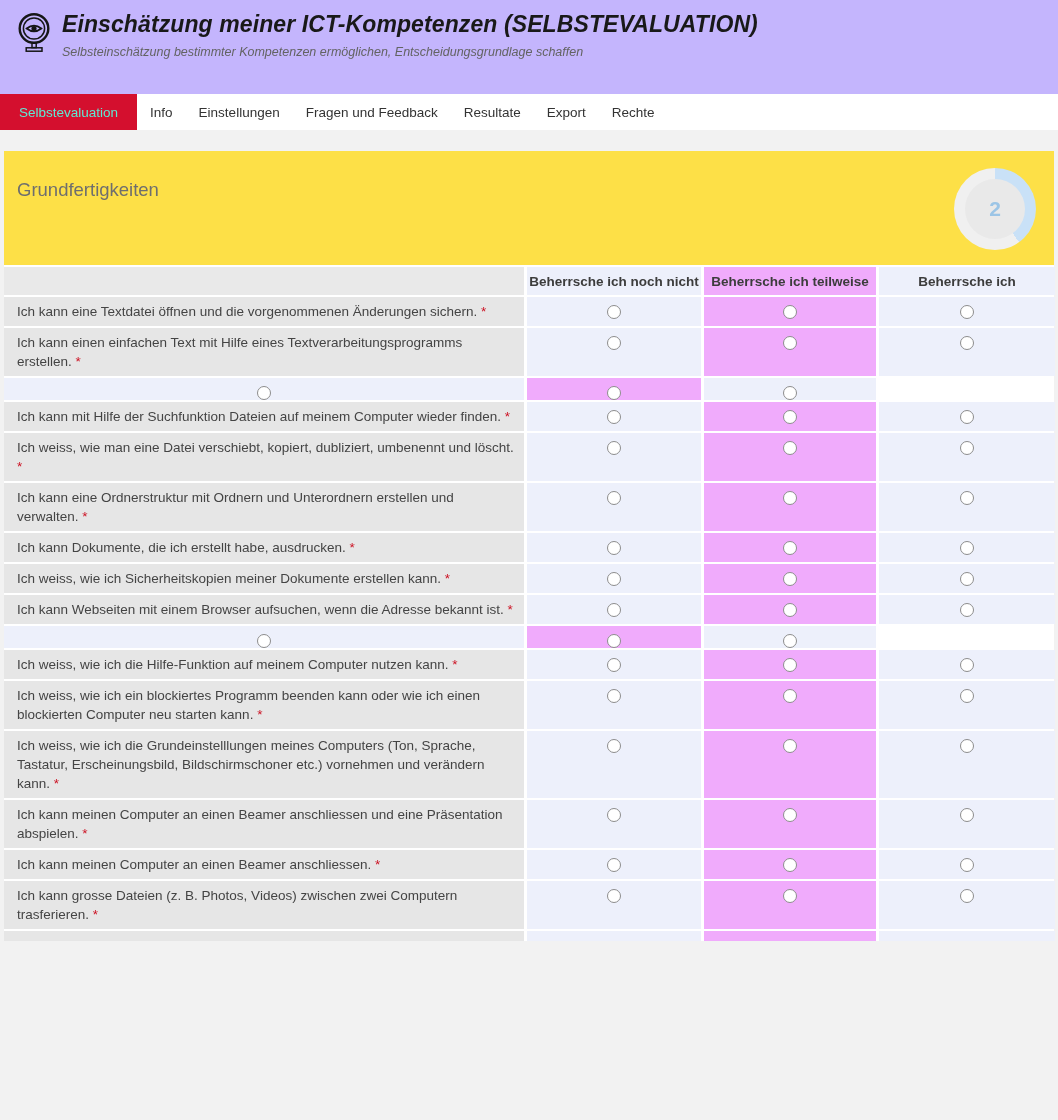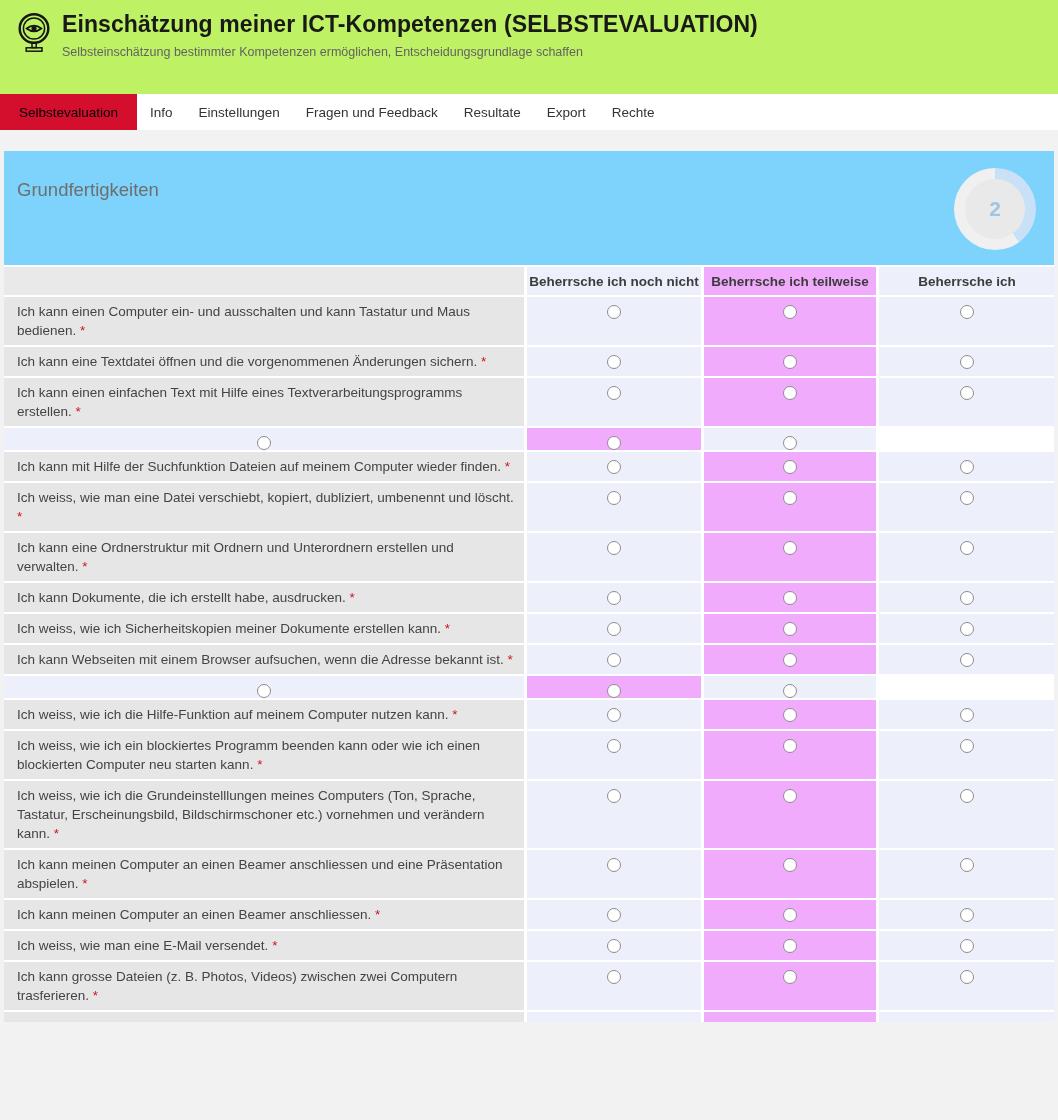--- a/index.html
+++ b/index.html
@@ -4,38 +4,38 @@
 <style>
   * { box-sizing: border-box; margin: 0; padding: 0; }
   html, body { width: 1058px; height: 1120px; overflow: hidden; }
   body {
     background: #f2f2f2;
     font-family: "Liberation Sans", sans-serif;
     color: #3f3f3f;
   }
 
   
-  .top-header { position: relative; height: 94px; background: #bef264; }
+  .top-header { position: relative; height: 94px; background: #c4b5fd; font-style: italic; }
   .logo { position: absolute; left: 11px; top: 10px; width: 46px; height: 48px; }
   .head-text { position: absolute; left: 62px; top: 11px; }
   .page-title { font-size: 23px; font-weight: bold; color: #191919; letter-spacing: 0.1px; }
   .page-subtitle { margin-top: 7px; font-size: 12.5px; color: #636363; }
 
   
   .nav { height: 36px; background: #ffffff; display: flex; align-items: stretch; }
   .nav-item {
     display: flex; align-items: center;
     padding: 0 13px; font-size: 13.5px; color: #333; cursor: pointer; white-space: nowrap;
   }
-  .nav-item.active { background: #d40f2e; color: #000000; padding: 0 19px; }
+  .nav-item.active { background: #d40f2e; color: #5eead4; padding: 0 19px; }
 
   .spacer-band { height: 21px; background: #f2f2f2; }
 
   
-  .panel-head { position: relative; margin: 0 4px; height: 114px; background: #7dd3fc; }
+  .panel-head { position: relative; margin: 0 4px; height: 114px; background: #fde047; }
   .section-title { position: absolute; left: 13px; top: 28px; font-size: 18.5px; color: #6e6e6e; }
   .ring { position: absolute; right: 18px; top: 17px; width: 82px; height: 82px; border-radius: 50%; background: #f0f0f0; }
   .ring::after { content: ""; position: absolute; inset: 11px; border-radius: 50%; background: #e9e9e9; }
   .ring-num {
     position: absolute; inset: 0; display: flex; align-items: center; justify-content: center;
     font-size: 21px; font-weight: bold; color: #9cc5e6; z-index: 1;
   }
 
   
   .table { margin: 0 4px; background: #ffffff; border-top: 2px solid #ffffff; }
@@ -119,35 +119,20 @@
 </div>
 
 <div class="table">
   <div class="trow hrow">
     <div class="hcell hq"></div>
     <div class="hcell c1">Beherrsche ich noch nicht</div>
     <div class="hcell c2">Beherrsche ich teilweise</div>
     <div class="hcell c3">Beherrsche ich</div>
   </div>
   <div id="rows-container">
-  <div class="trow">
-    <div class="qcell">
-      <span class="qtext">Ich kann einen Computer ein- und ausschalten und kann Tastatur und Maus bedienen.</span>
-      <span class="req">*</span>
-    </div>
-    <div class="acell c1">
-      <input type="radio" class="radio" name="q0" style="">
-    </div>
-    <div class="acell c2">
-      <input type="radio" class="radio" name="q0" style="">
-    </div>
-    <div class="acell c3">
-      <input type="radio" class="radio" name="q0" style="">
-    </div>
-  </div>
 
   <div class="trow">
     <div class="qcell">
       <span class="qtext">Ich kann eine Textdatei öffnen und die vorgenommenen Änderungen sichern.</span>
       <span class="req">*</span>
     </div>
     <div class="acell c1">
       <input type="radio" class="radio" name="q1" style="">
     </div>
     <div class="acell c2">
@@ -367,35 +352,20 @@
       <input type="radio" class="radio" name="q15" style="">
     </div>
     <div class="acell c2">
       <input type="radio" class="radio" name="q15" style="">
     </div>
     <div class="acell c3">
       <input type="radio" class="radio" name="q15" style="">
     </div>
   </div>
 
-  <div class="trow">
-    <div class="qcell">
-      <span class="qtext">Ich weiss, wie man eine E-Mail versendet.</span>
-      <span class="req">*</span>
-    </div>
-    <div class="acell c1">
-      <input type="radio" class="radio" name="q16" style="">
-    </div>
-    <div class="acell c2">
-      <input type="radio" class="radio" name="q16" style="">
-    </div>
-    <div class="acell c3">
-      <input type="radio" class="radio" name="q16" style="">
-    </div>
-  </div>
 
 
   <div class="trow">
     <div class="qcell">
       <span class="qtext">Ich kann grosse Dateien (z. B. Photos, Videos) zwischen zwei Computern trasferieren.</span>
       <span class="req">*</span>
     </div>
     <div class="acell c1">
       <input type="radio" class="radio" name="q18" style="">
     </div>

